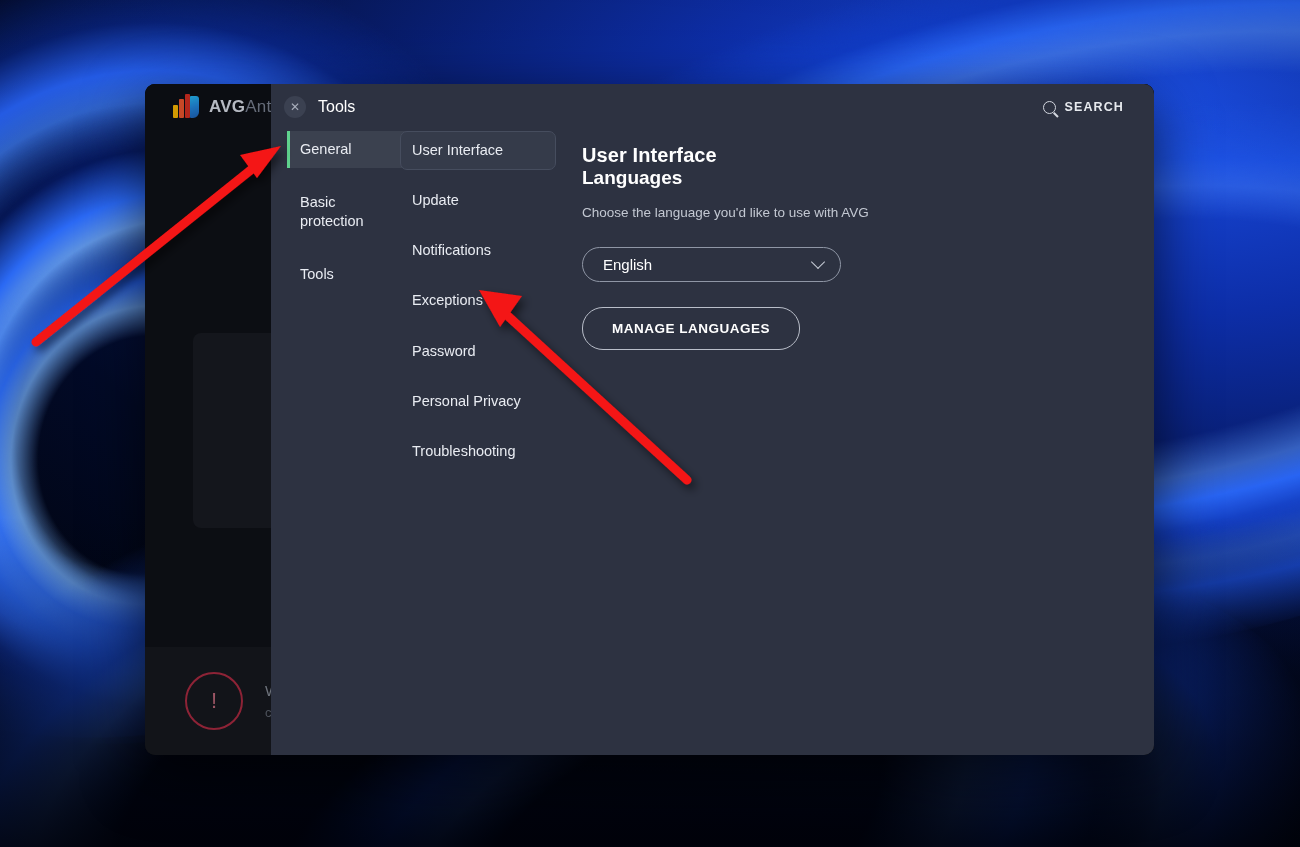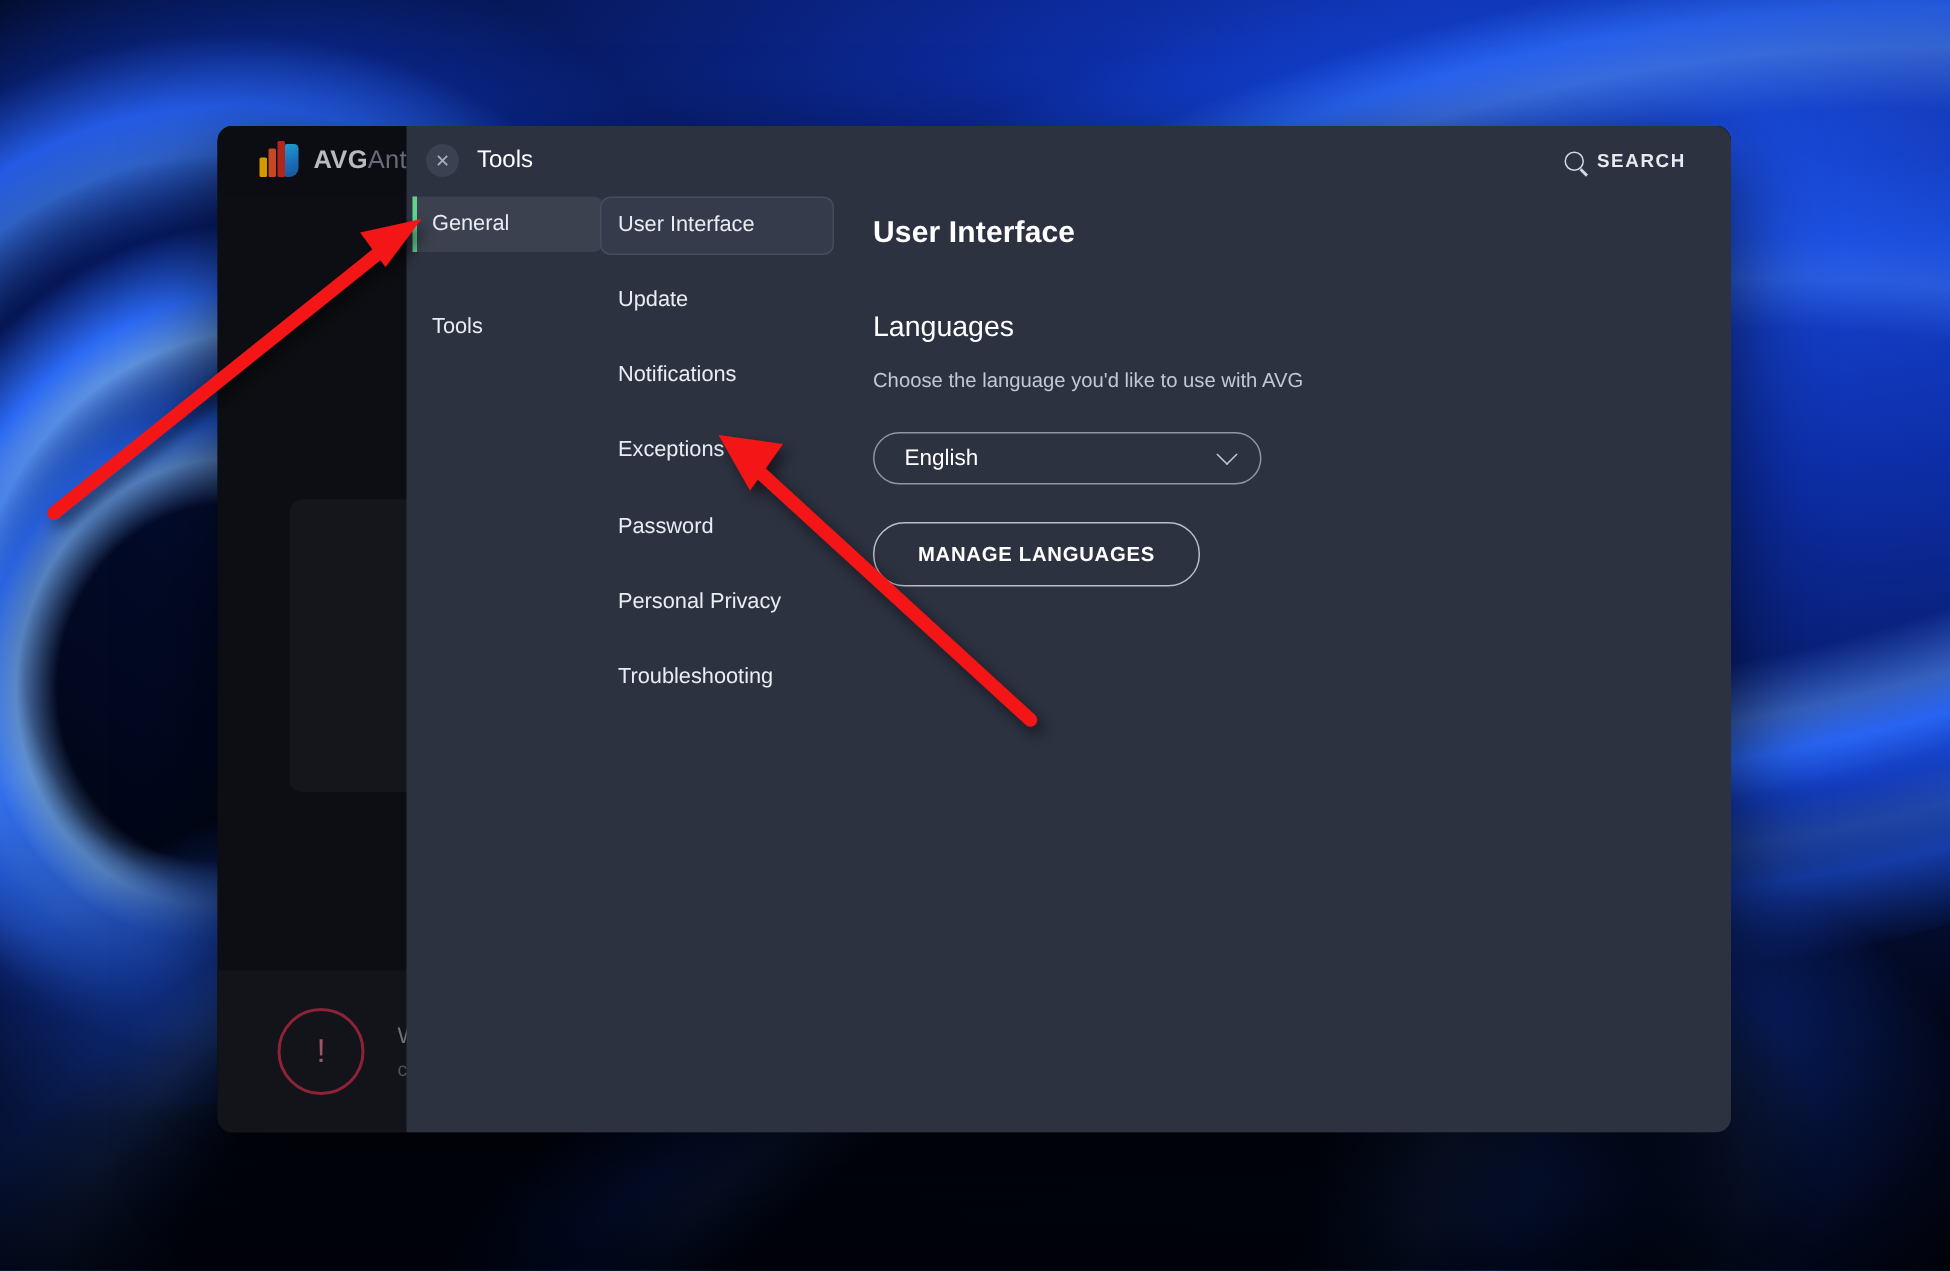--- a/index.html
+++ b/index.html
@@ -374,21 +374,21 @@
   .search-label {
     font-size: 12.5px;
     letter-spacing: 1.1px;
     color: #e7eaef;
     font-weight: bold;
   }
 
   
   .nav-primary {
     position: absolute;
-    left: 4px;
+    left: 16px;
     top: 47px;
     width: 127px;
   }
   .nav1-item {
     position: relative;
     padding: 9px 12px 9px 13px;
     font-size: 14.5px;
     line-height: 1.3;
     color: #e9ecf2;
     cursor: pointer;
@@ -435,23 +435,22 @@
     top: 60px;
     right: 40px;
   }
   .content-title {
     font-size: 20px;
     font-weight: bold;
     color: #ffffff;
     letter-spacing: 0.1px;
   }
   .section-title {
-    margin-top: 41px;
     font-size: 19px;
-    font-weight: normal;
+    font-weight: bold;
     color: #ffffff;
   }
   .section-desc {
     margin-top: 16px;
     font-size: 13.5px;
     color: #c3c8d2;
   }
   .select-wrap {
     margin-top: 27px;
     width: 259px;
@@ -573,20 +572,23 @@
           <span class="search-icon"></span>
           <span class="search-label">SEARCH</span>
         </div>
       </div>
 
       <div class="nav-primary">
         <div class="nav1-item active">
           <span>General</span>
         </div>
         <div class="nav1-gap"></div>
+        <div class="nav1-item">
+          <span>Basic protection</span>
+        </div>
         <div class="nav1-gap"></div>
         <div class="nav1-item">
           <span>Tools</span>
         </div>
       </div>
 
       <div class="nav-secondary">
         <div class="nav2-item active">
           <span>User Interface</span>
         </div>

